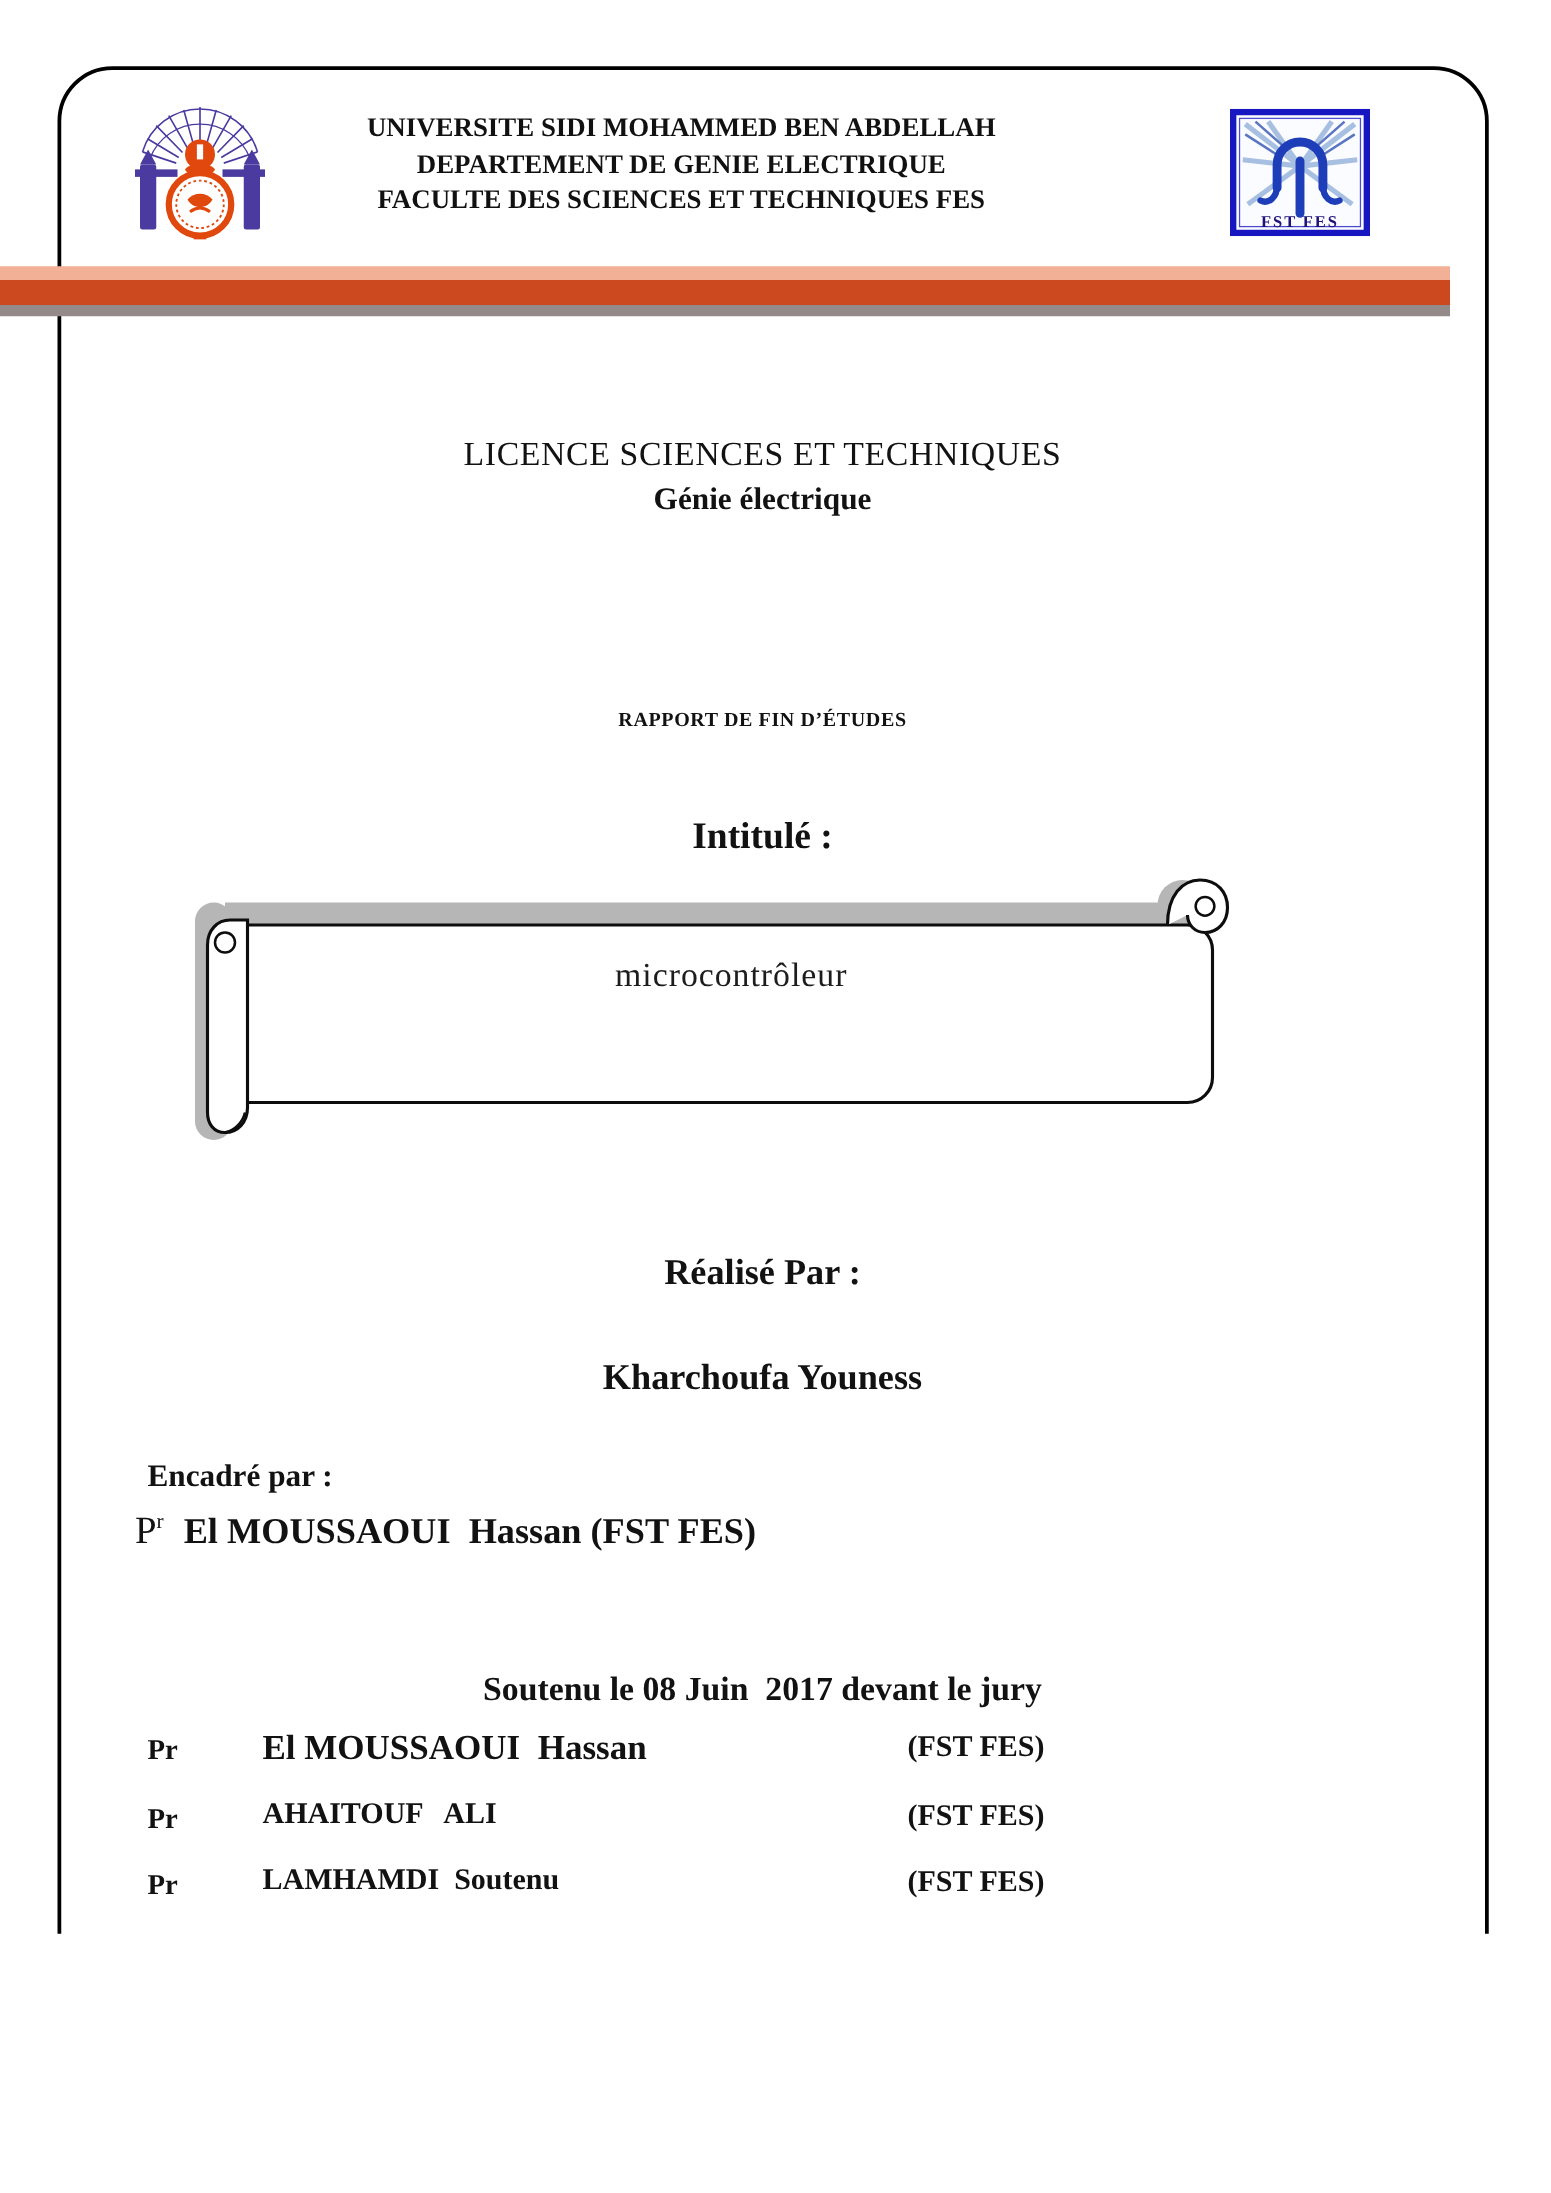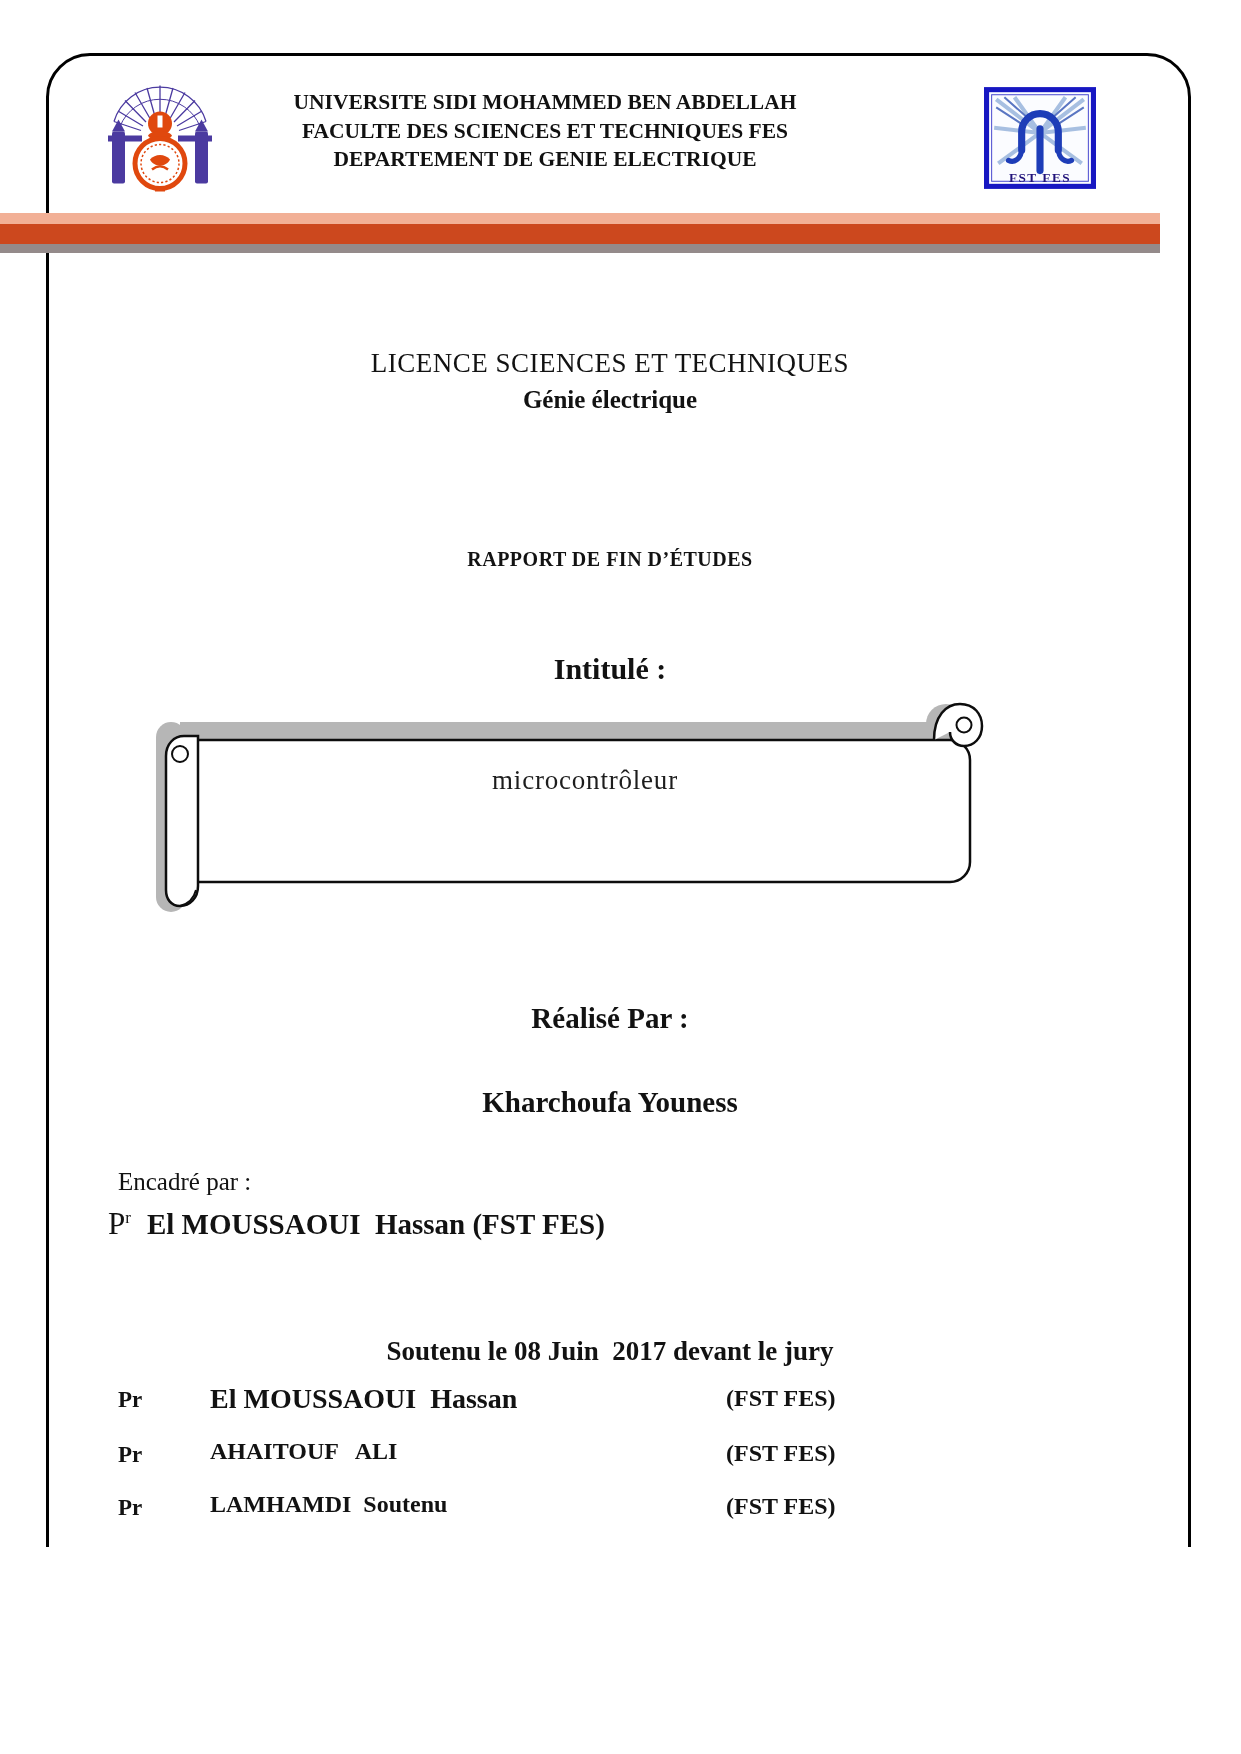--- a/index.html
+++ b/index.html
@@ -19,33 +19,33 @@
   
   .band { left:0; width:1160px; z-index:3; }
   .band.salmon { top:213px; height:11px; }
   .band.orange { top:224px; height:20px; }
   .band.gray   { top:244px; height:9px;  }
 
   
   .blk { left:10px; width:1200px; text-align:center; color:#121212; z-index:2; }
   .program   { top:348px; font-size:27px; font-weight:normal; letter-spacing:0.5px; }
   .specialty { top:386px; font-size:25px; font-weight:bold; }
-  .report    { top:548px; font-size:20px; font-weight:bold; letter-spacing:0.5px; }
+  .report    { top:568px; font-size:16px; font-weight:bold; letter-spacing:0.5px; }
   .intitule  { top:652px; font-size:30px; font-weight:bold; }
   .realise   { top:1002px; font-size:29px; font-weight:bold; }
   .author    { top:1086px; font-size:29px; font-weight:bold; }
   .soutenu   { top:1336px; font-size:27px; font-weight:bold; }
 
   
   .scroll-svg { left:140px; top:688px; width:860px; height:228px; z-index:2; }
   .scroll-text { left:195px; top:757px; width:780px; text-align:center; z-index:4;
                  font-size:27px; line-height:47px; color:#1d1d1d; letter-spacing:0.8px; }
 
   
-  .encadre { left:118px; top:1168px; font-size:25px; font-weight:normal; color:#121212; z-index:2; }
+  .encadre { left:118px; top:1168px; font-size:25px; font-weight:bold; color:#121212; z-index:2; }
   .sup-line { left:108px; top:1206px; font-size:31px; color:#121212; z-index:2; }
   .sup-line sup { font-size:17px; vertical-align:super; line-height:0; }
   .sup-line .sup-name { font-weight:bold; font-size:29px; margin-left:16px; }
 
   
   .jury-row { left:118px; width:990px; height:42px; z-index:2; color:#121212; }
   .jury-row .jt  { position:absolute; left:0;  top:4px; font-weight:bold; font-size:23px; }
   .jury-row .jn  { position:absolute; left:92px; top:0; font-weight:bold; font-size:24px; }
   .jury-row.first .jn { font-size:28px; }
   .jury-row .ja  { position:absolute; left:608px; top:2px; font-weight:bold; font-size:24px; }
@@ -79,22 +79,22 @@
       <circle cx="60" cy="84" r="25" fill="#ffffff" stroke="#e0480e" stroke-width="5"></circle>
       <circle cx="60" cy="84" r="19" fill="none" stroke="#e0480e" stroke-width="1.5" stroke-dasharray="2.2,2.2"></circle>
       <path d="M50,80 C55,74 65,74 70,80 C66,88 54,88 50,80 Z" fill="#e0480e"></path>
       <path d="M52,90 C57,86 63,86 68,90" stroke="#e0480e" stroke-width="2.5" fill="none"></path>
       <rect x="55" y="108" width="10" height="4" fill="#e0480e"></rect>
     </g>
   </svg>
 
   <div class="abs hdr-text">
     <div>UNIVERSITE SIDI MOHAMMED BEN ABDELLAH</div>
+    <div>DEPARTEMENT DE GENIE ELECTRIQUE</div>
     <div>FACULTE DES SCIENCES ET TECHNIQUES FES</div>
-    <div>DEPARTEMENT DE GENIE ELECTRIQUE</div>
   </div>
 
   <svg class="abs logo-right" viewBox="0 0 110 100">
     <rect x="2.5" y="2.5" width="105" height="95" fill="#fbfcff" stroke="#1717c2" stroke-width="5"></rect>
     <rect x="7.5" y="7.5" width="95" height="85" fill="none" stroke="#4c4cd0" stroke-width="1"></rect>
     <g stroke="#9db8de" stroke-width="4" opacity="0.9">
       <path d="M55,45 L12,12 M55,45 L30,10 M55,45 L80,10 M55,45 L98,12 M55,45 L10,40 M55,45 L100,40 M55,45 L14,75 M55,45 L96,75" fill="none"></path>
     </g>
     <g stroke="#5a76c2" stroke-width="2">
       <path d="M12,20 L40,38 M98,20 L70,38 M20,10 L45,32 M90,10 L65,32" fill="none"></path>

